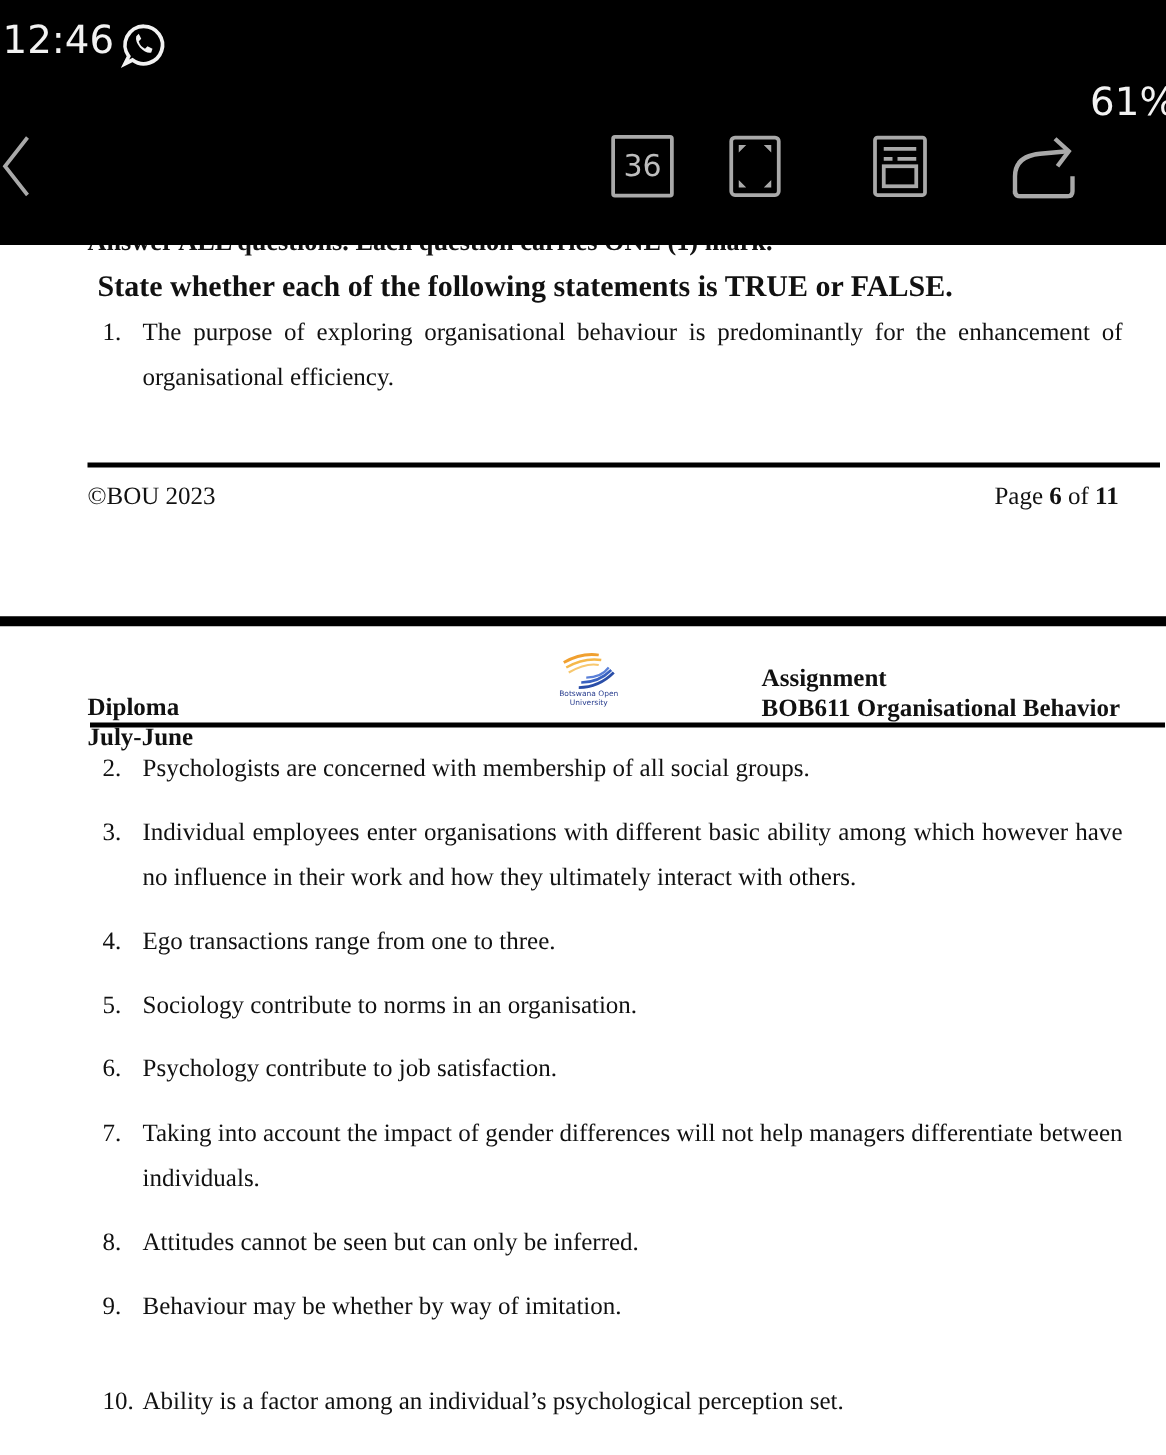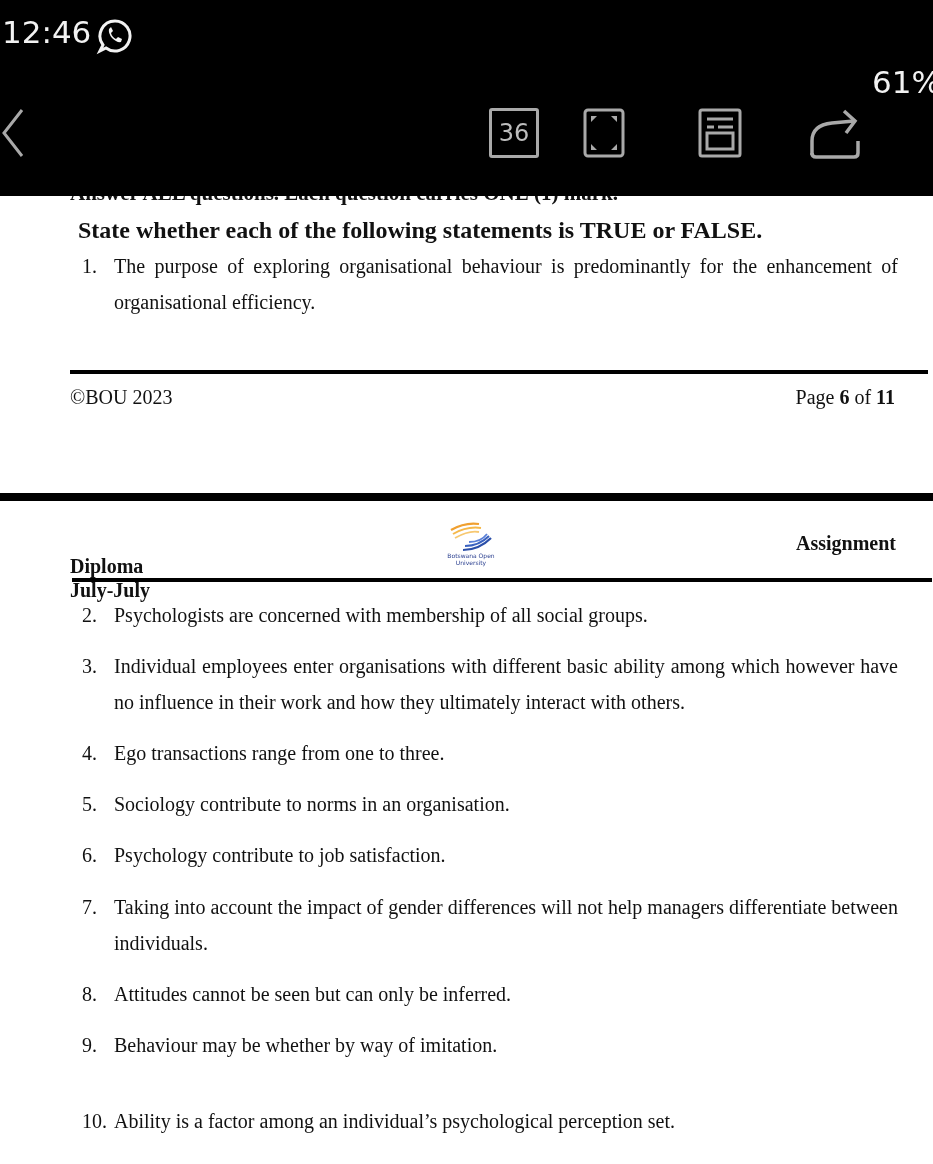--- a/index.html
+++ b/index.html
@@ -63,40 +63,41 @@
   </div>
 
   <div class="footer-rule"></div>
   <div class="footer-left">©BOU 2023</div>
   <div class="footer-right"><span>Page </span><b>6</b><span> of </span><b>11</b></div>
 
   <div class="page-gap"></div>
 
   <div class="hdr-left">
     <div>Diploma</div>
-    <div>July-July</div>
+    <div>July-June</div>
   </div>
 
   <div class="hdr-logo">
     <svg width="72" height="34" viewBox="0 0 72 34">
       <path d="M16 10 Q30 2 44 4" stroke="#f0a030" stroke-width="2.2" fill="none"></path>
       <path d="M18 14 Q32 6 46 8" stroke="#f5b84a" stroke-width="2" fill="none"></path>
       <path d="M20 18 Q34 10 44 12" stroke="#f7c870" stroke-width="1.8" fill="none"></path>
       <path d="M28 30 Q44 30 56 18" stroke="#2a4ea8" stroke-width="2.2" fill="none"></path>
       <path d="M30 26 Q44 26 54 16" stroke="#3a62c0" stroke-width="2" fill="none"></path>
       <path d="M34 22 Q46 22 52 14" stroke="#5a80d8" stroke-width="1.8" fill="none"></path>
     </svg>
     <div class="logo-text">
       <div>Botswana Open</div>
       <div>University</div>
     </div>
   </div>
 
   <div class="hdr-right">
     <div>Assignment</div>
+    <div>BOB611 Organisational Behavior</div>
   </div>
   <div class="hdr-rule"></div>
 
   <div class="q" style="top:597px;">
     <span class="num">2.</span>
     <span class="txt">Psychologists are concerned with membership of all social groups.</span>
   </div>
   <div class="q" style="top:648px;">
     <span class="num">3.</span>
     <span class="txt">Individual employees enter organisations with different basic ability among which however have no influence in their work and how they ultimately interact with others.</span>

